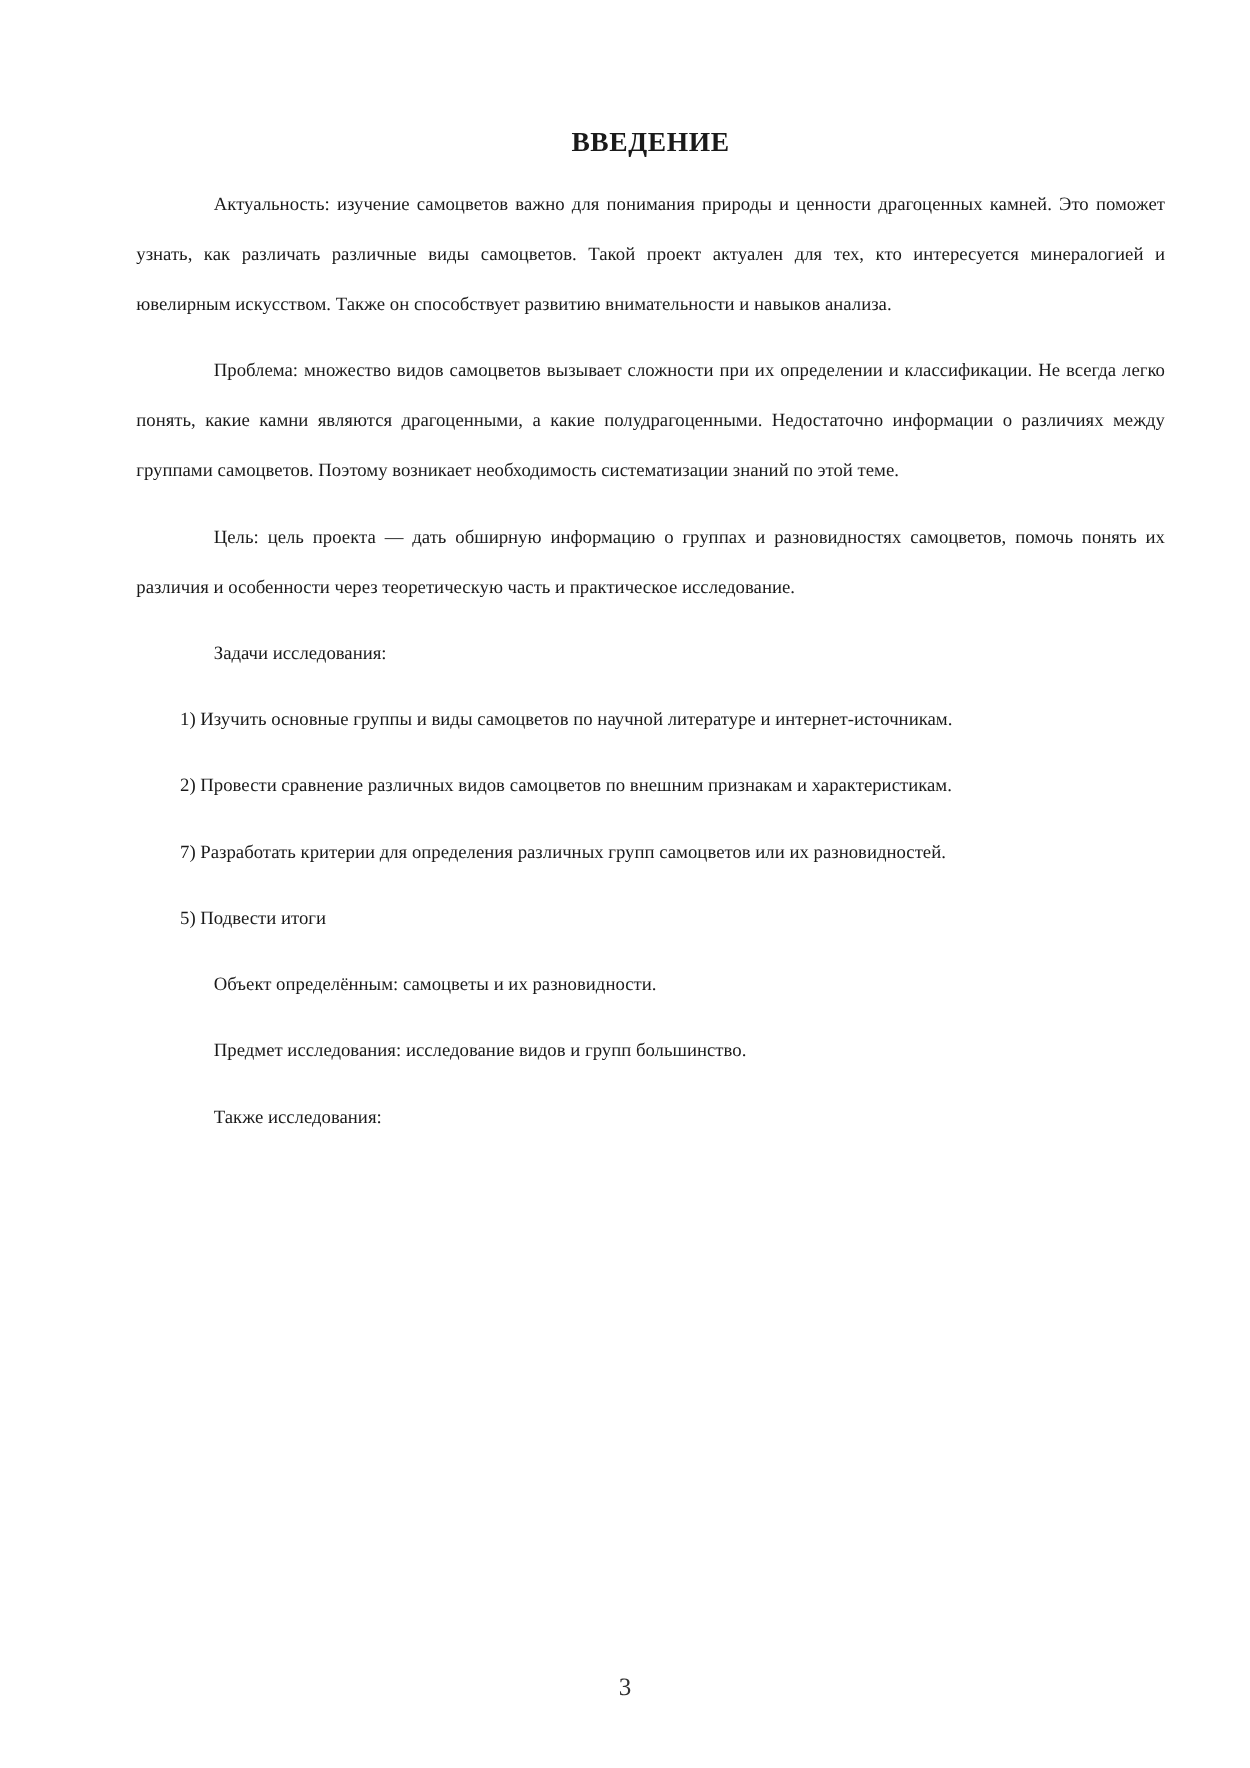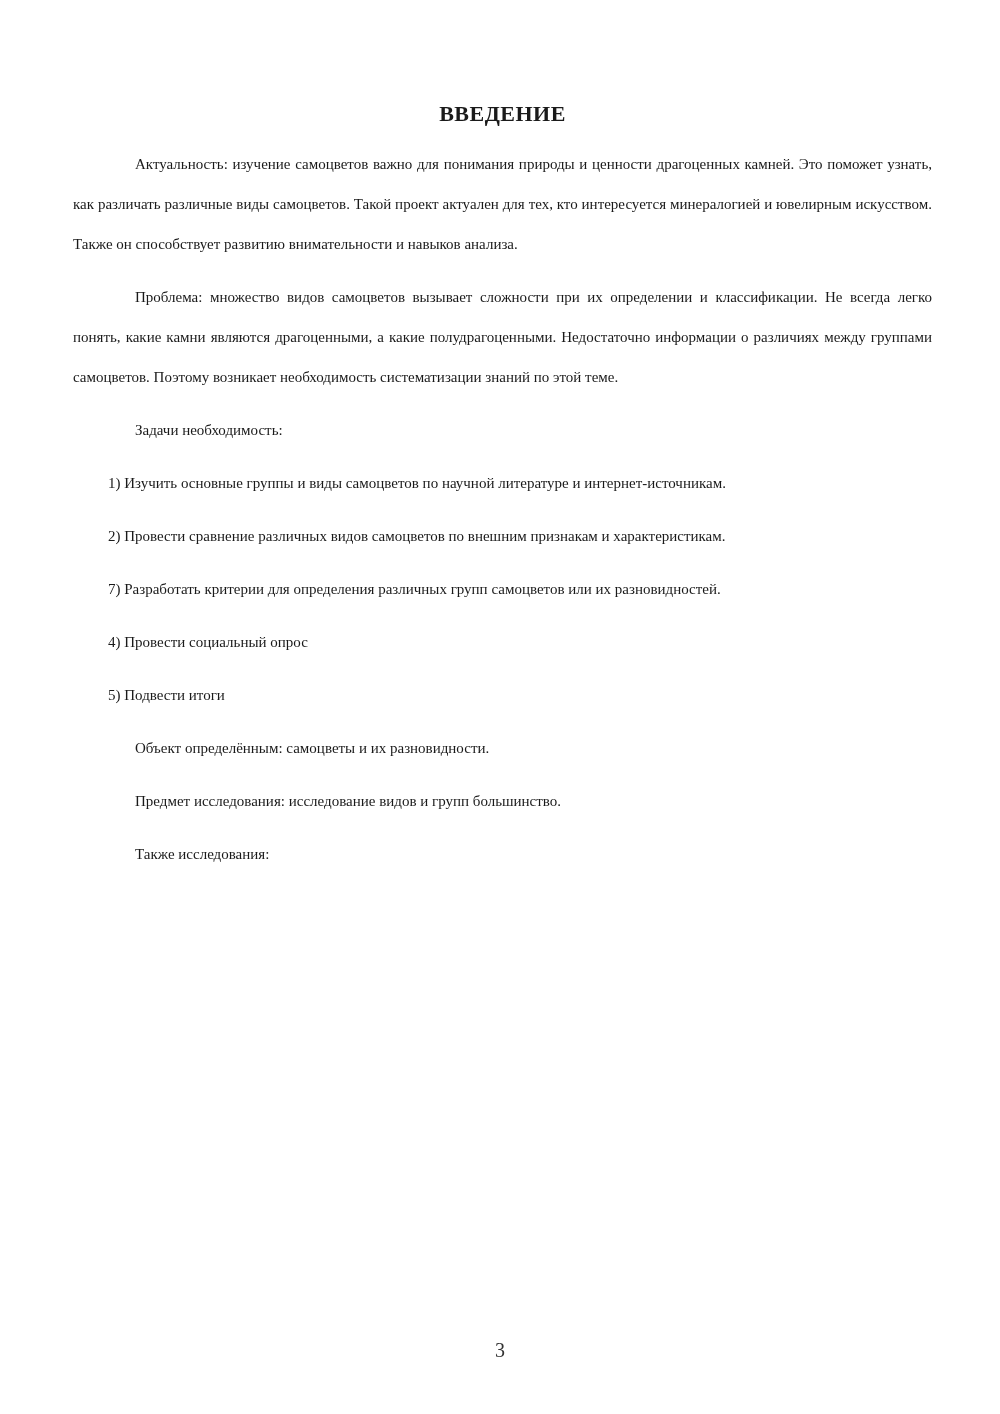--- a/index.html
+++ b/index.html
@@ -12,21 +12,21 @@
     height: 1414px;
     position: relative;
     overflow: hidden;
     font-family: "Liberation Serif", "DejaVu Serif", serif;
     color: #1a1a1a;
   }
   .page {
     box-sizing: border-box;
     width: 1000px;
     height: 1162px;
-    padding: 96px 68px 0 73px;
+    padding: 96px 68px 0 109px;
   }
   .doc-title {
     font-size: 22px;
     font-weight: bold;
     text-align: center;
     letter-spacing: 0.5px;
     margin: 0 0 12px 0;
     line-height: 36px;
   }
   p.para, p.item {
@@ -52,24 +52,24 @@
   }
 </style>
 </head>
 <body>
 
 <div class="page">
   <h1 class="doc-title">ВВЕДЕНИЕ</h1>
 
   <p class="para">Актуальность: изучение самоцветов важно для понимания природы и ценности драгоценных камней. Это поможет узнать, как различать различные виды самоцветов. Такой проект актуален для тех, кто интересуется минералогией и ювелирным искусством. Также он способствует развитию внимательности и навыков анализа.</p>
   <p class="para">Проблема: множество видов самоцветов вызывает сложности при их определении и классификации. Не всегда легко понять, какие камни являются драгоценными, а какие полудрагоценными. Недостаточно информации о различиях между группами самоцветов. Поэтому возникает необходимость систематизации знаний по этой теме.</p>
-  <p class="para">Задачи необходимость:</p>
+  <p class="para">Цель: цель проекта — дать обширную информацию о группах и разновидностях самоцветов, помочь понять их различия и особенности через теоретическую часть и практическое исследование.</p>
+  <p class="para">Задачи исследования:</p>
   <p class="item">1) Изучить основные группы и виды самоцветов по научной литературе и интернет-источникам.</p>
   <p class="item">2) Провести сравнение различных видов самоцветов по внешним признакам и характеристикам.</p>
   <p class="item">7) Разработать критерии для определения различных групп самоцветов или их разновидностей.</p>
-  <p class="item">4) Провести социальный опрос</p>
   <p class="item">5) Подвести итоги</p>
   <p class="para">Объект определённым: самоцветы и их разновидности.</p>
   <p class="para">Предмет исследования: исследование видов и групп большинство.</p>
   <p class="para">Также исследования:</p>
 </div>
 
 <div class="page-number">3</div>
 
 </body></html>

